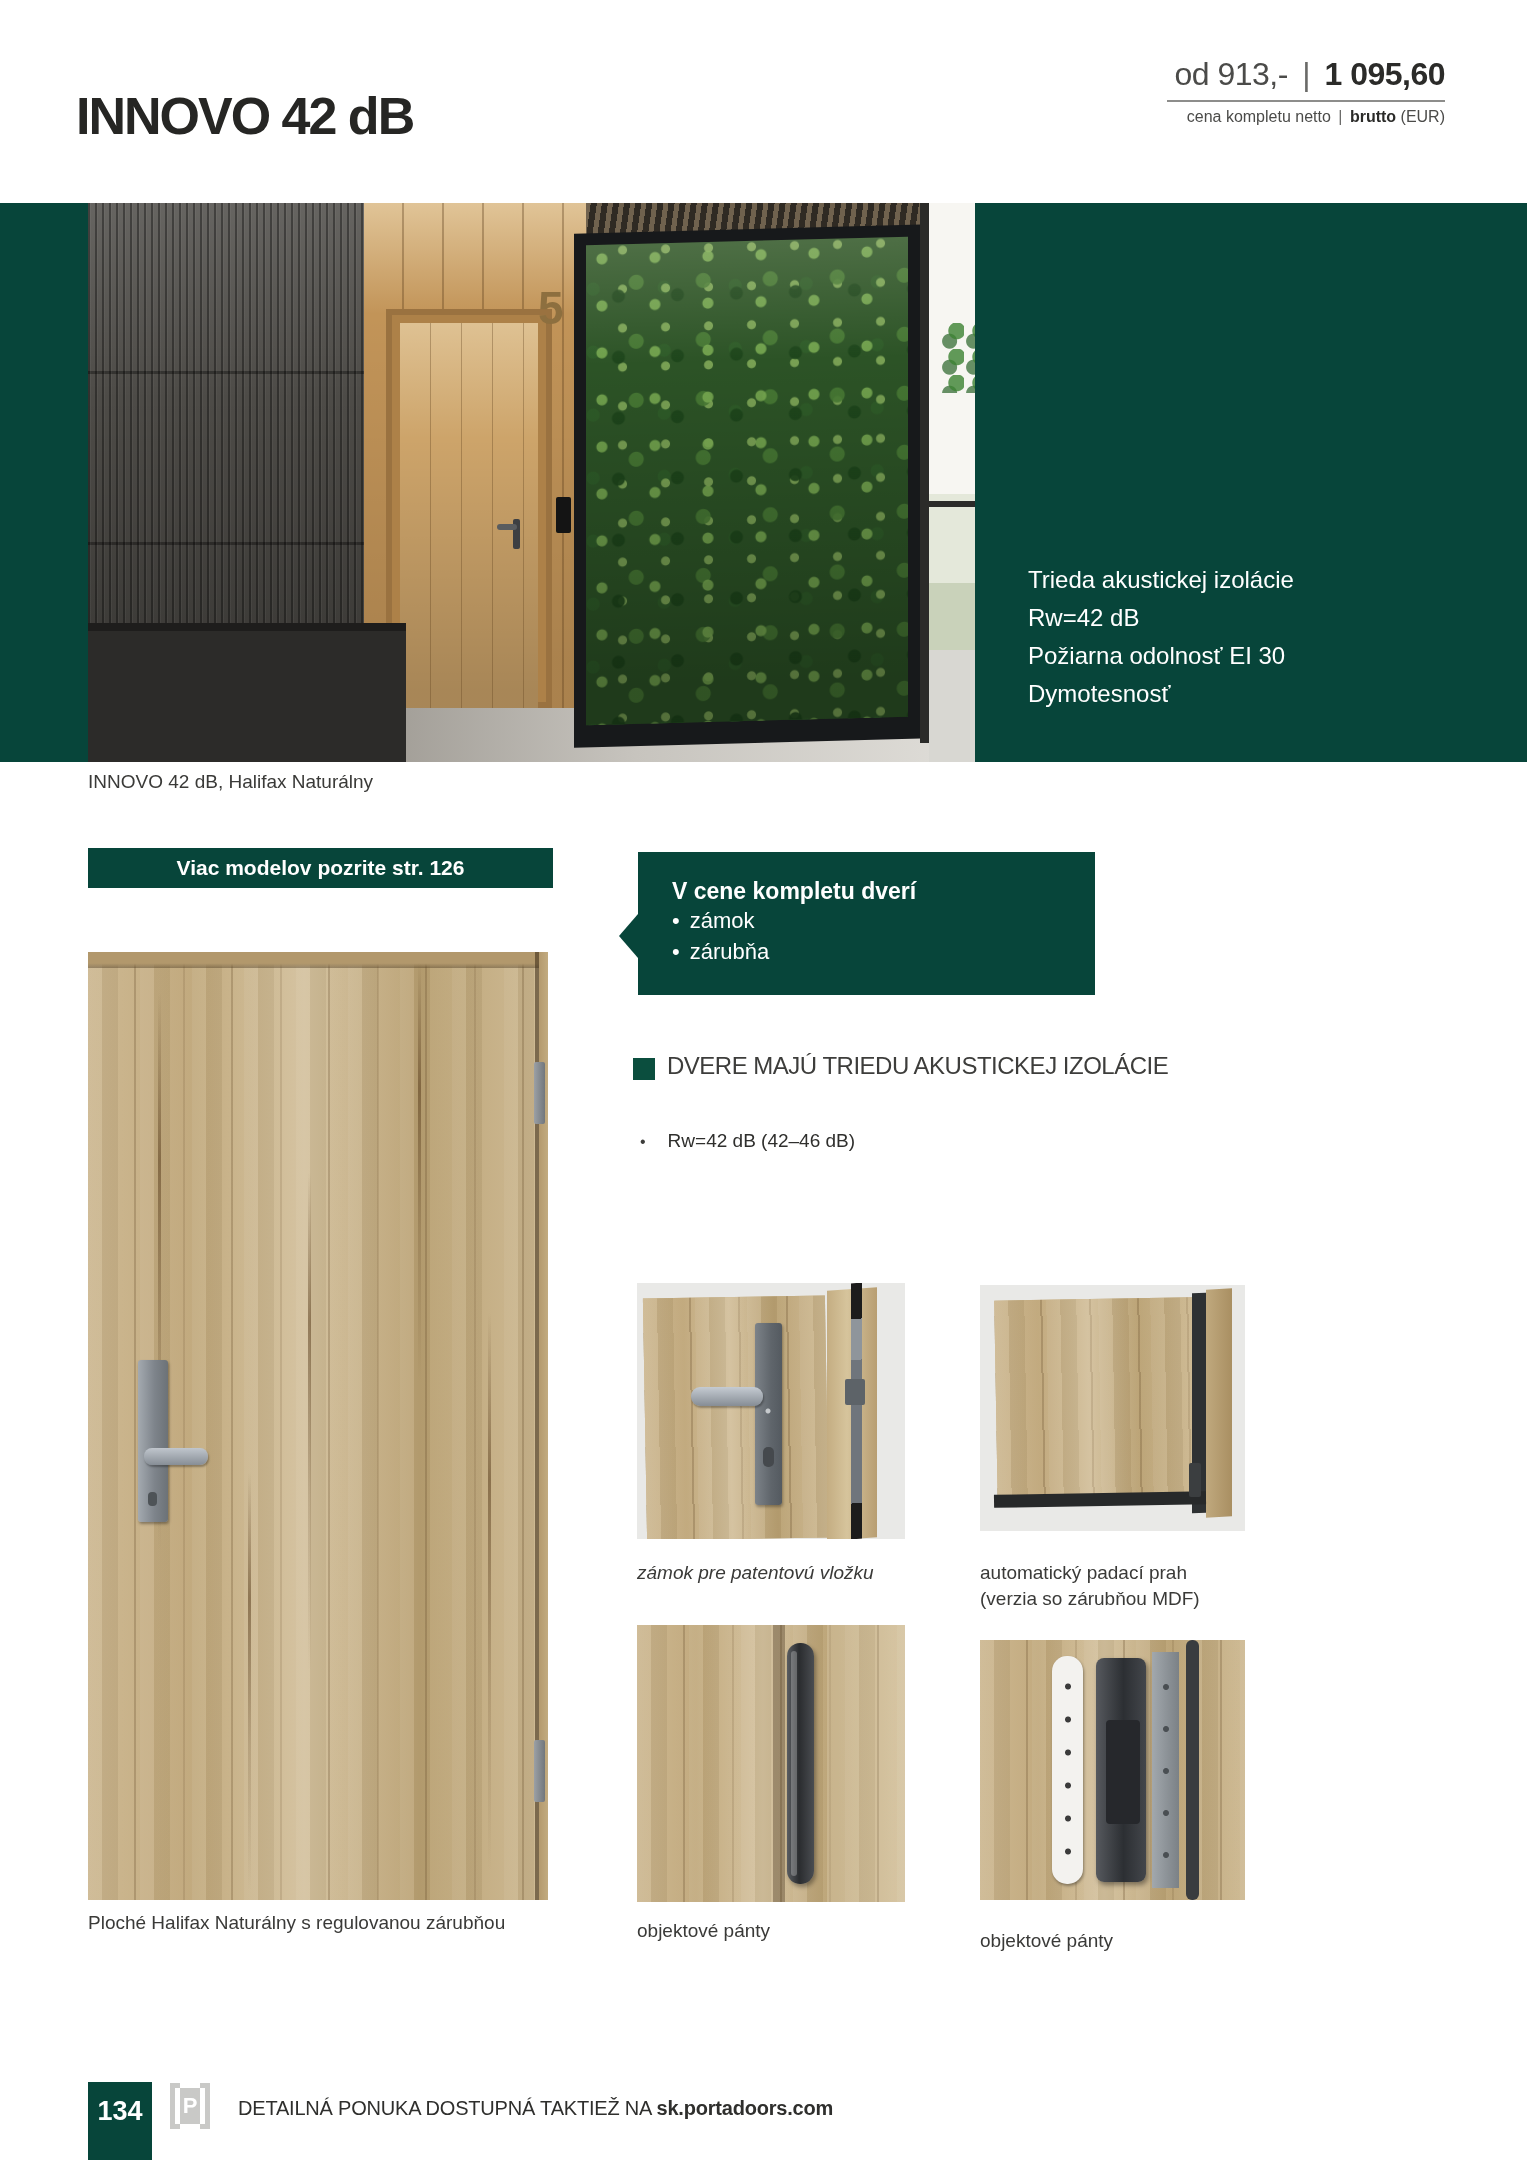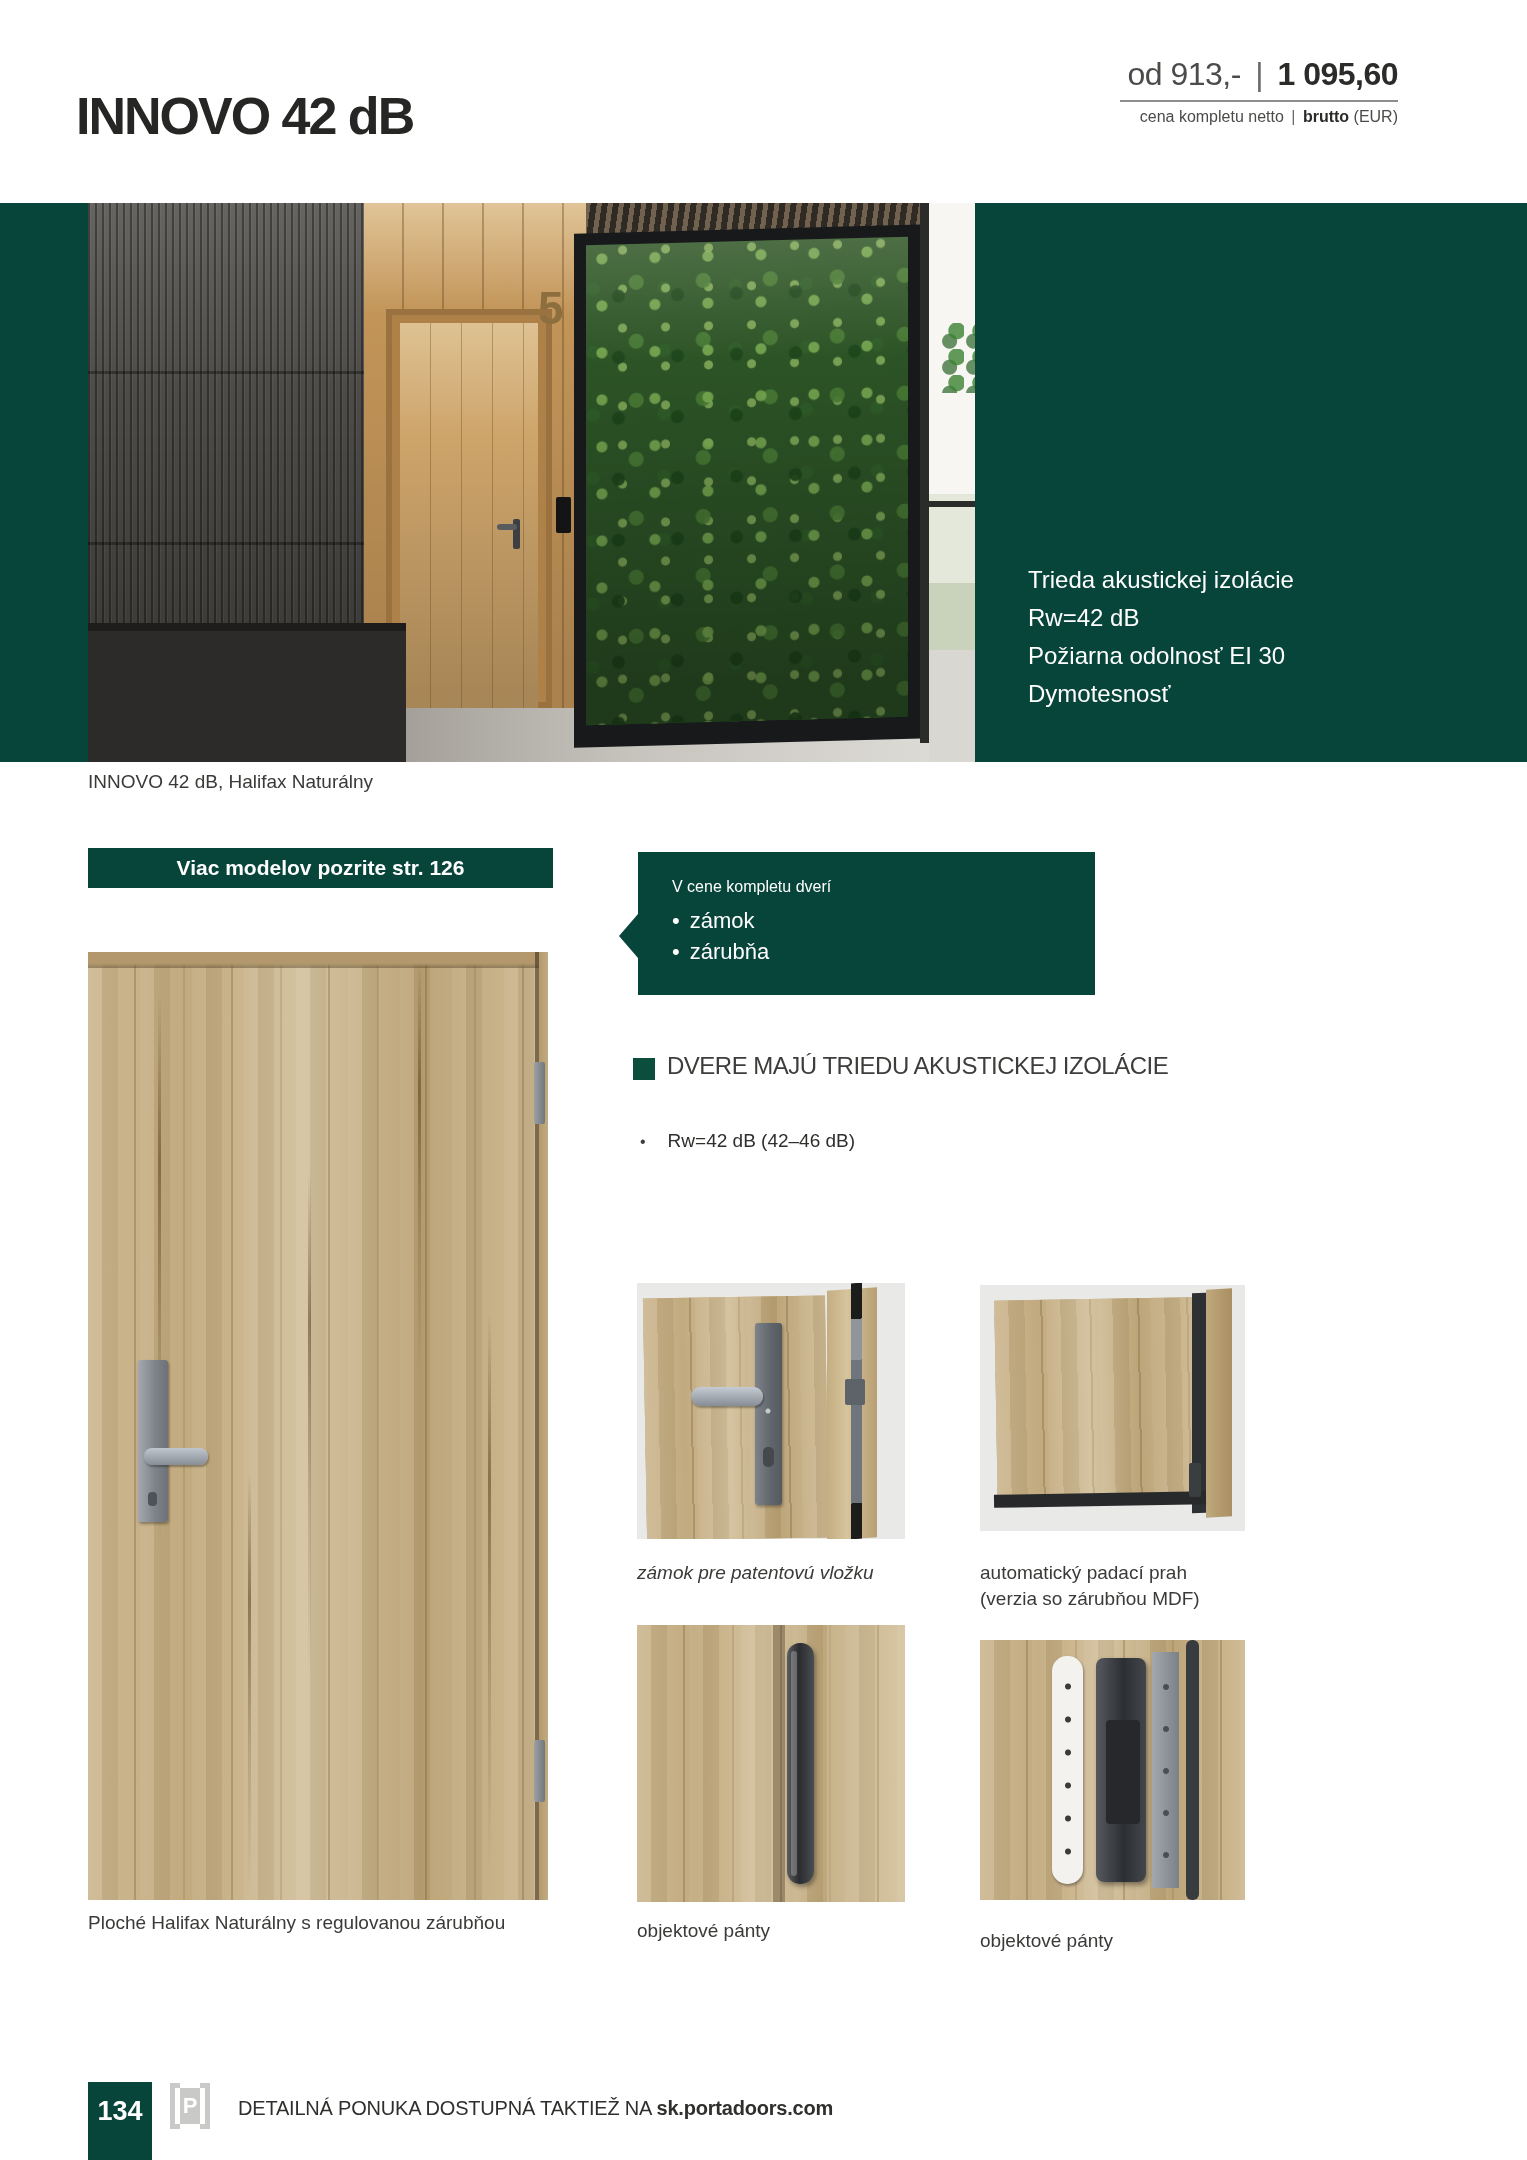--- a/index.html
+++ b/index.html
@@ -1,21 +1,21 @@
 <!DOCTYPE html>
 <html><head>
 <meta charset="utf-8">
 <style>
   html,body{margin:0;padding:0;background:#ffffff;}
   .page{position:relative;width:1527px;height:2160px;background:#fff;overflow:hidden;
         font-family:"Liberation Sans",sans-serif;color:#2e2e2c;}
 
   
   .title{position:absolute;left:76px;top:86px;font-size:52px;font-weight:800;letter-spacing:-2px;color:#262624;}
-  .price-block{position:absolute;left:1120px;top:56px;width:278px;text-align:right;}
+  .price-block{position:absolute;left:1167px;top:56px;width:278px;text-align:right;}
   .price-line{font-size:32px;letter-spacing:-0.5px;white-space:nowrap;}
   .price-netto{font-weight:400;color:#4b4b49;}
   .price-sep{font-weight:300;color:#6a6a68;padding:0 6px;}
   .price-brutto{font-weight:700;color:#2b2b29;}
   .price-rule{margin-top:7px;height:2px;background:#8d8d8b;}
   .price-caption{margin-top:6px;font-size:16px;color:#4b4b49;white-space:nowrap;}
   .price-caption .b{font-weight:700;color:#2b2b29;}
   .price-caption .sep{padding:0 3px;color:#6a6a68;}
 
   
@@ -74,21 +74,21 @@
 
   .hero-caption{position:absolute;left:88px;top:771px;font-size:19px;color:#3a3a38;}
 
   
   .banner{position:absolute;left:88px;top:848px;width:465px;height:40px;background:#07453a;color:#fff;
       font-size:21px;font-weight:700;text-align:center;line-height:40px;}
   .included-box{position:absolute;left:638px;top:852px;width:457px;height:143px;background:#07453a;color:#fff;
       box-sizing:border-box;padding:26px 20px 0 34px;}
   .included-arrow{position:absolute;left:-19px;top:62px;width:0;height:0;
       border-top:22px solid transparent;border-bottom:22px solid transparent;border-right:19px solid #07453a;}
-  .included-title{font-size:16px;font-weight:400;margin-bottom:9px;}
+  .included-title{font-size:23px;font-weight:700;}
   .included-item{font-size:22px;line-height:31px;}
   .included-item::before{content:"\2022";padding-right:10px;}
 
   
   .sec-square{position:absolute;left:633px;top:1058px;width:22px;height:22px;background:#0b4e3e;}
   .sec-heading{position:absolute;left:667px;top:1052px;font-size:24px;font-weight:500;letter-spacing:-0.5px;color:#3d3d3b;}
   .sec-bullet{position:absolute;left:640px;top:1130px;font-size:19px;color:#2f2f2d;}
   .sec-bullet::before{content:"\2022";padding-right:22px;font-size:16px;color:#3d3d3b;}
 
   

